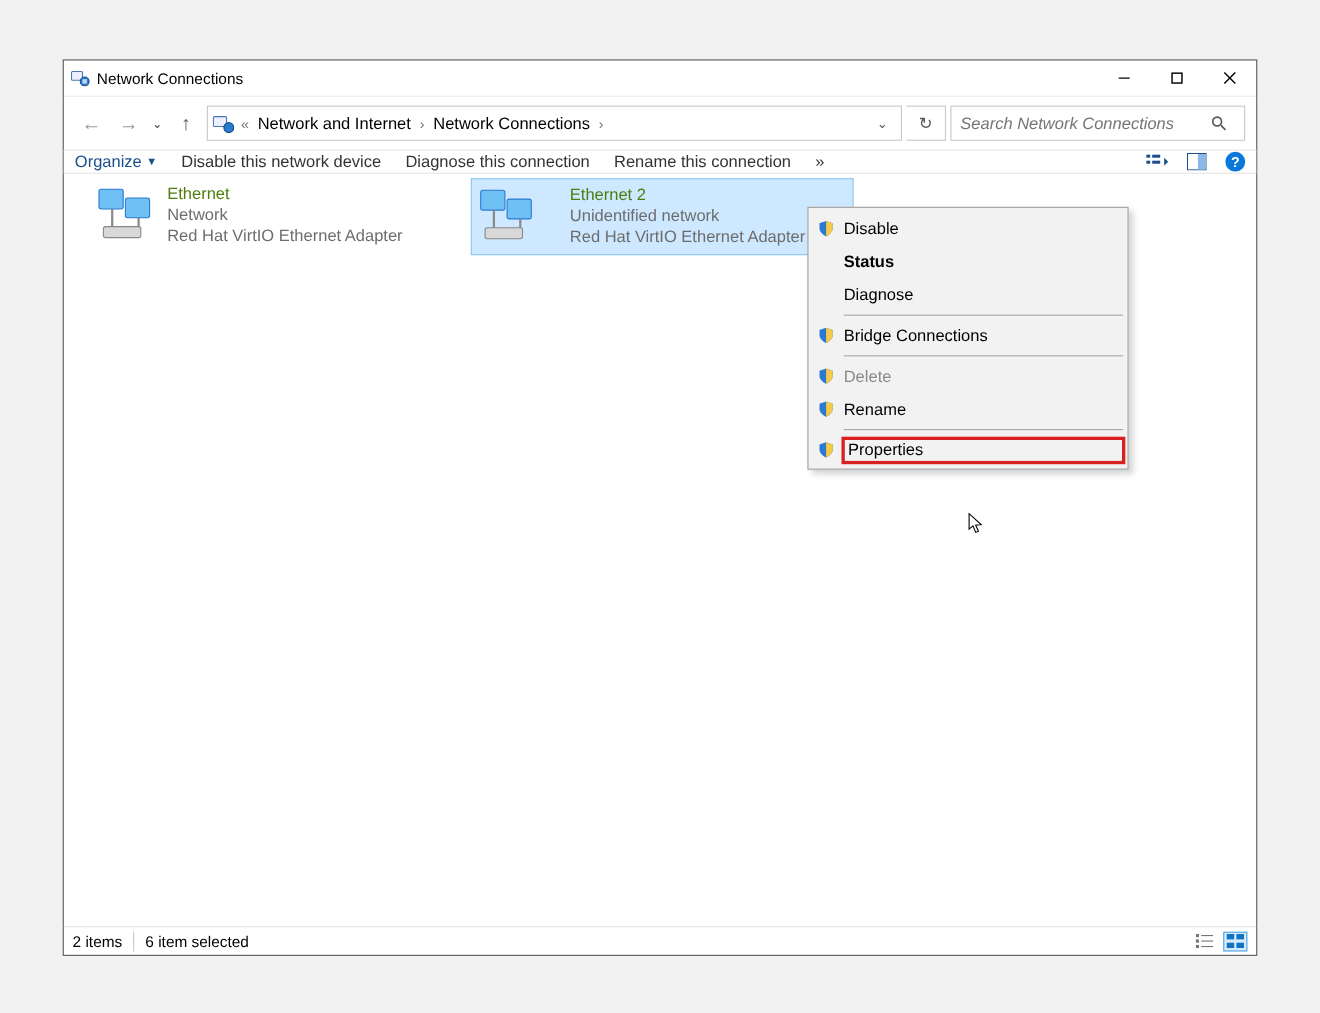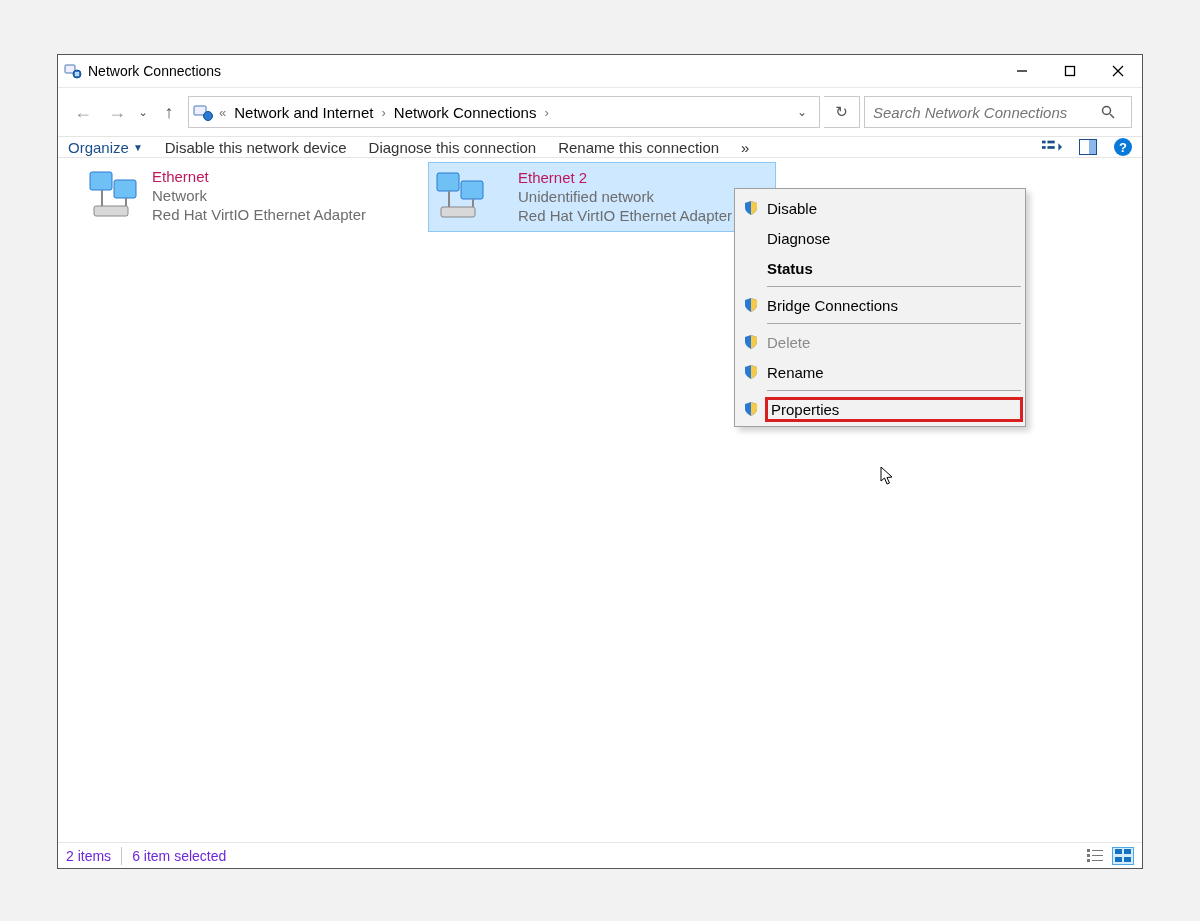--- a/index.html
+++ b/index.html
@@ -141,21 +141,21 @@
     gap:8px;
   }
   .adapter.selected {
     background:#cde8ff;
     border:1px solid #8fc7f4;
   }
   .adapter .net-icon {
     width:58px;height:58px;
   }
   .adapter .text { display:flex; flex-direction:column; padding-top:2px; }
-  .adapter .name { font-size:15px; color:#be185d; }
+  .adapter .name { font-size:15px; color:#4d7c0f; }
   .adapter .line2, .adapter .line3 { font-size:15px; color:#6d6d6d; margin-top:2px; }
   
   .context-menu {
     position:absolute;
     background:#f2f2f2;
     border:1px solid #a0a0a0;
     box-shadow:4px 4px 6px rgba(0,0,0,0.18);
     padding:4px 2px 2px 2px;
     width:292px;
     font-size:15px;
@@ -182,21 +182,21 @@
     width:14px;height:20px;
   }
   
   .statusbar {
     height:26px;
     border-top:1px solid #e5e5e5;
     display:flex;
     align-items:center;
     padding:0 8px;
     font-size:14px;
-    color:#6d28d9;
+    color:#000000;
   }
   .statusbar .s-sep {
     width:1px;height:18px;background:#c8c8c8;margin:0 10px;
   }
   .statusbar .spacer {flex:1;}
   .statusbar .view-mode {
     width:22px;height:18px;
     display:flex;align-items:center;justify-content:center;
     margin-left:6px;
   }
@@ -342,27 +342,27 @@
     <div class="context-menu" style="left:676px;top:30px;">
       <div class="menu-item">
         <span class="mi-icon">
             <svg width="16" height="16" viewBox="0 0 16 16">
               <path d="M8 1 L14 3 V8 C14 12 8 15 8 15 C8 15 2 12 2 8 V3 Z" fill="#2a7ad1"></path>
               <path d="M8 1 L14 3 V8 C14 12 8 15 8 15 V1 Z" fill="#f7c948"></path>
             </svg>
           </span>
         <span class="mi-label">Disable</span>
       </div>
+      <div class="menu-item bold">
+        <span class="mi-icon"></span>
+        <span class="mi-label">Status</span>
+      </div>
       <div class="menu-item">
         <span class="mi-icon"></span>
         <span class="mi-label">Diagnose</span>
-      </div>
-      <div class="menu-item bold">
-        <span class="mi-icon"></span>
-        <span class="mi-label">Status</span>
       </div>
       <div class="menu-sep"></div>
       <div class="menu-item">
         <span class="mi-icon">
             <svg width="16" height="16" viewBox="0 0 16 16">
               <path d="M8 1 L14 3 V8 C14 12 8 15 8 15 C8 15 2 12 2 8 V3 Z" fill="#2a7ad1"></path>
               <path d="M8 1 L14 3 V8 C14 12 8 15 8 15 V1 Z" fill="#f7c948"></path>
             </svg>
           </span>
         <span class="mi-label">Bridge Connections</span>

